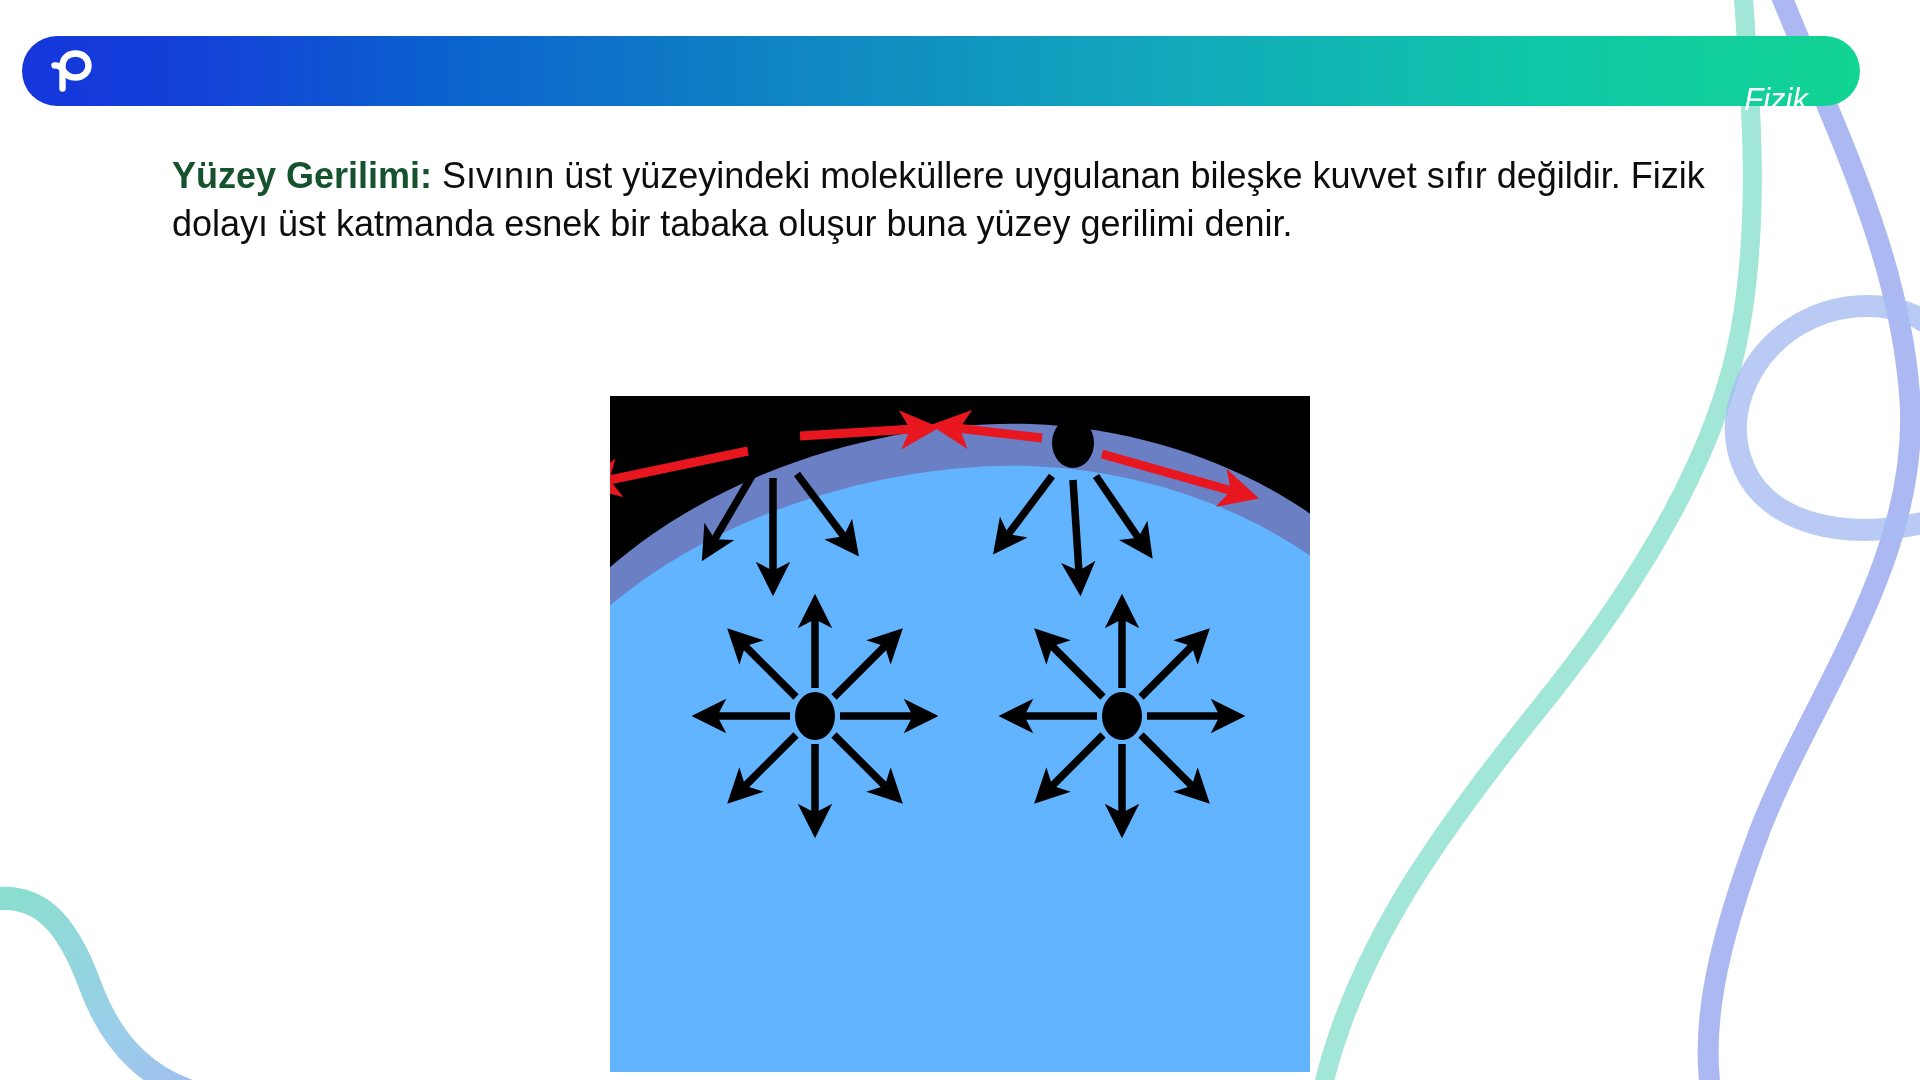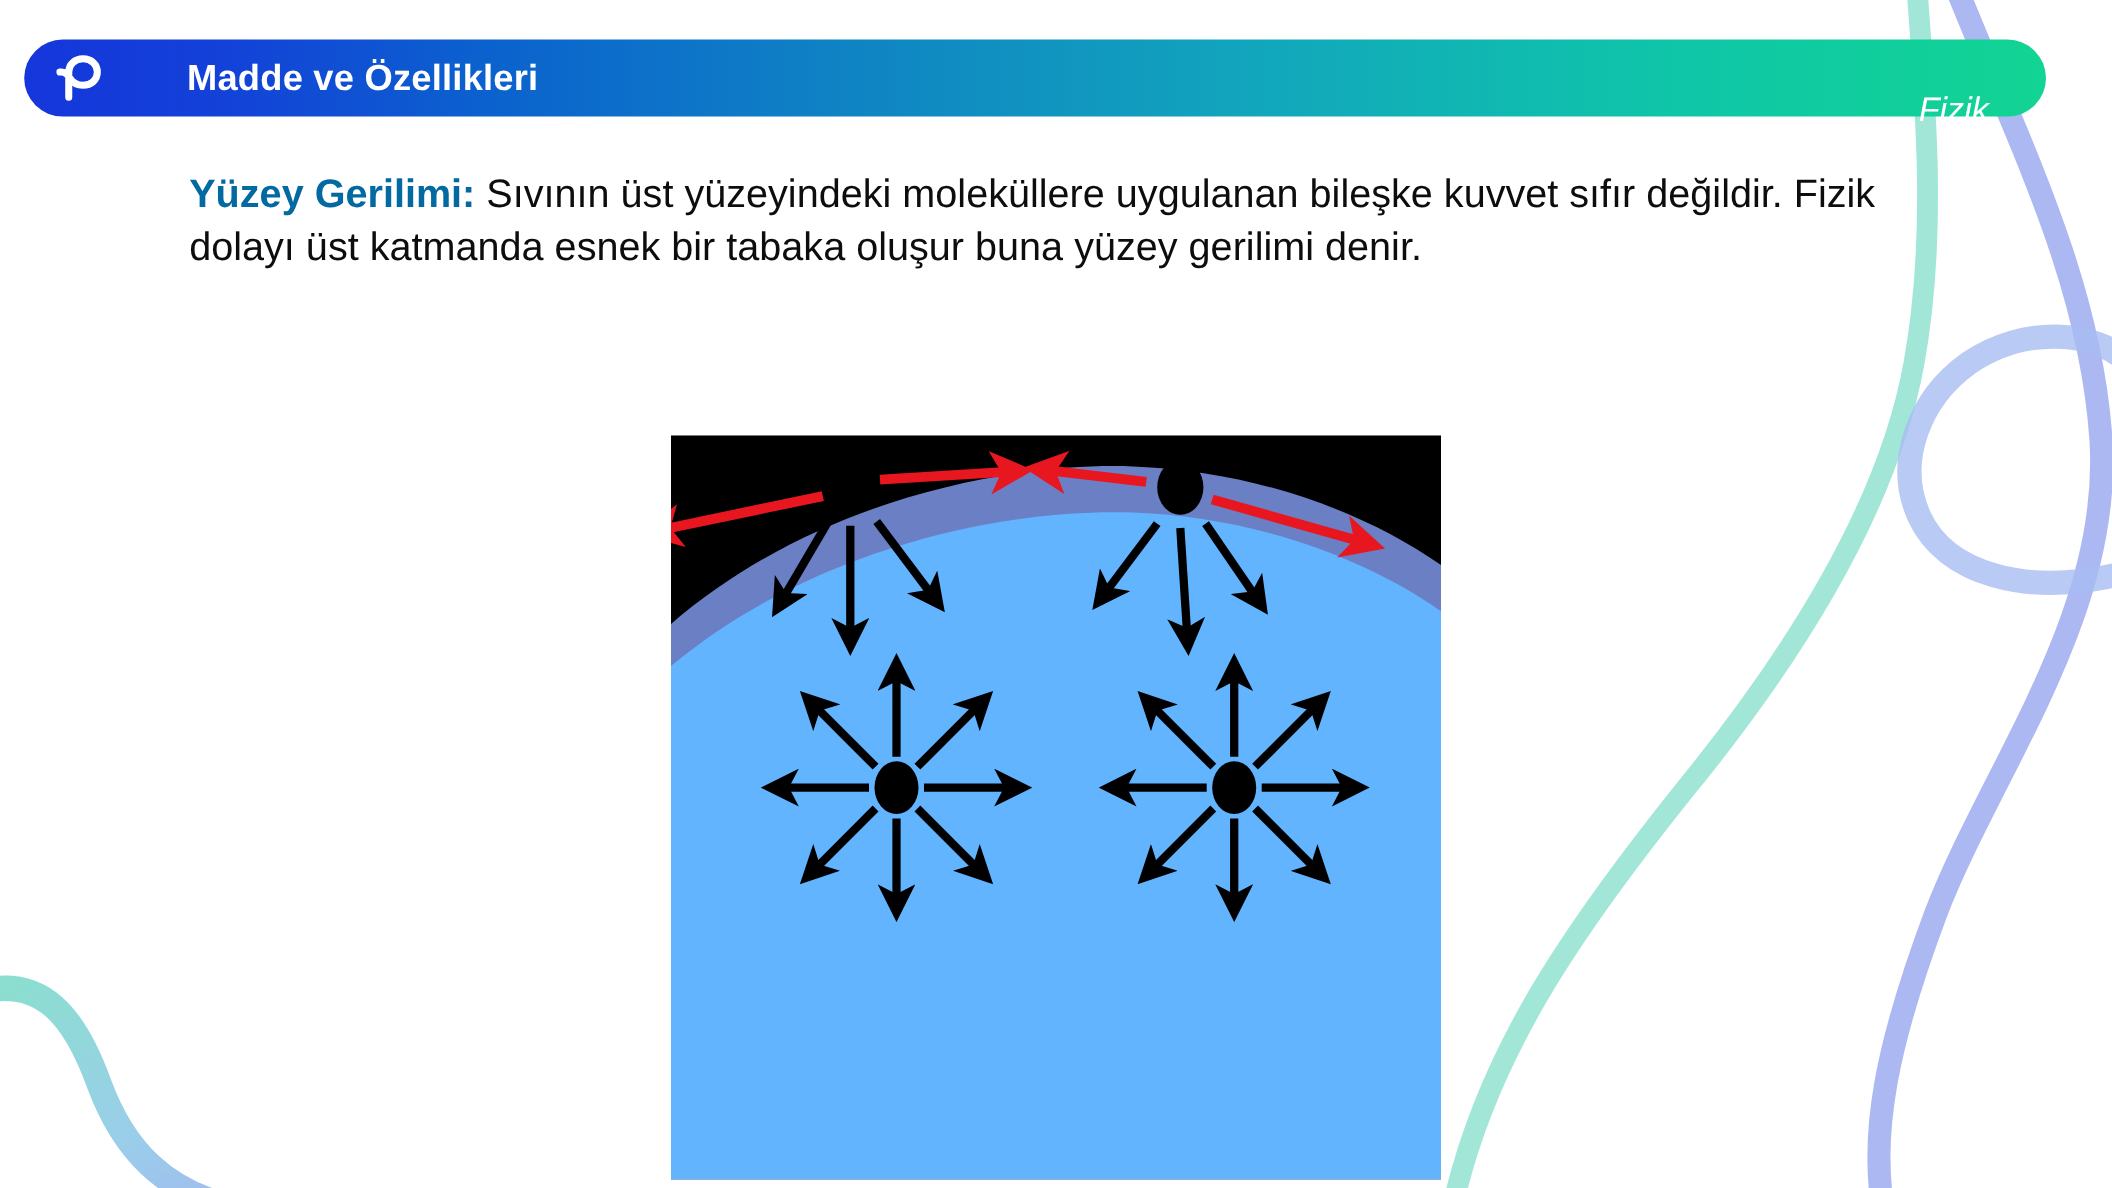--- a/index.html
+++ b/index.html
@@ -83,21 +83,21 @@
     position: absolute;
     left: 172px;
     top: 152px;
     width: 1580px;
     font-size: 36px;
     line-height: 1.33;
     color: #0d0d0d;
     z-index: 2;
   }
   #lesson-term {
-    color: #0369a1;
+    color: #14532d;
     font-weight: bold;
   }
 
   
   #diagram-figure {
     position: absolute;
     left: 570px;
     top: 380px;
     width: 700px;
     height: 676px;
@@ -124,21 +124,20 @@
 
   <path d="M 1935 330 C 1905 300, 1840 296, 1790 330 C 1745 362, 1722 420, 1745 470 C 1768 520, 1840 545, 1935 520" stroke="#a8bdf2" stroke-width="22" fill="none" opacity="0.8" stroke-linecap="round"></path>
 
   <path d="M -30 905 C 40 880, 70 930, 90 985 C 112 1045, 150 1085, 215 1098 C 270 1108, 300 1135, 310 1180" stroke="url(#gradBL)" stroke-width="23" fill="none" opacity="0.9" stroke-linecap="round"></path>
 </svg>
 
 <div id="header-bar">
   <svg id="brand-logo" viewBox="0 0 48 48" xmlns="http://www.w3.org/2000/svg">
     <path d="M14.5 41.5 C14.5 30 14.5 22 14.5 18.5 C14.5 11.5 20 6.5 27.5 6.5 C35 6.5 40.5 11.5 40.5 18.5 C40.5 25.5 35 30.5 27.5 30.5 C22 30.5 18 28 15.5 24 C13 20 9.5 18 6.5 18.5" stroke="#ffffff" stroke-width="6.4" fill="none" stroke-linecap="round" stroke-linejoin="round"></path>
   </svg>
-  <div id="header-title">Madde ve Özellikleri</div>
   <div id="header-subject">Fizik</div>
 </div>
 
 <div id="lesson-text"><span id="lesson-term">Yüzey Gerilimi:</span><span id="lesson-body"> Sıvının üst yüzeyindeki moleküllere uygulanan bileşke kuvvet sıfır değildir. Fizik dolayı üst katmanda esnek bir tabaka oluşur buna yüzey gerilimi denir.</span></div>
 
 <figure id="diagram-figure">
 <svg id="diagram-svg" viewBox="0 0 700 676" xmlns="http://www.w3.org/2000/svg">
   <defs>
     <marker id="blkArrow" viewBox="0 0 10 10" refX="7.6" refY="5" markerWidth="4.6" markerHeight="4.6" orient="auto-start-reverse">
       <path d="M 0 0 L 10 5 L 0 10 L 2.6 5 z" fill="#000000"></path>

